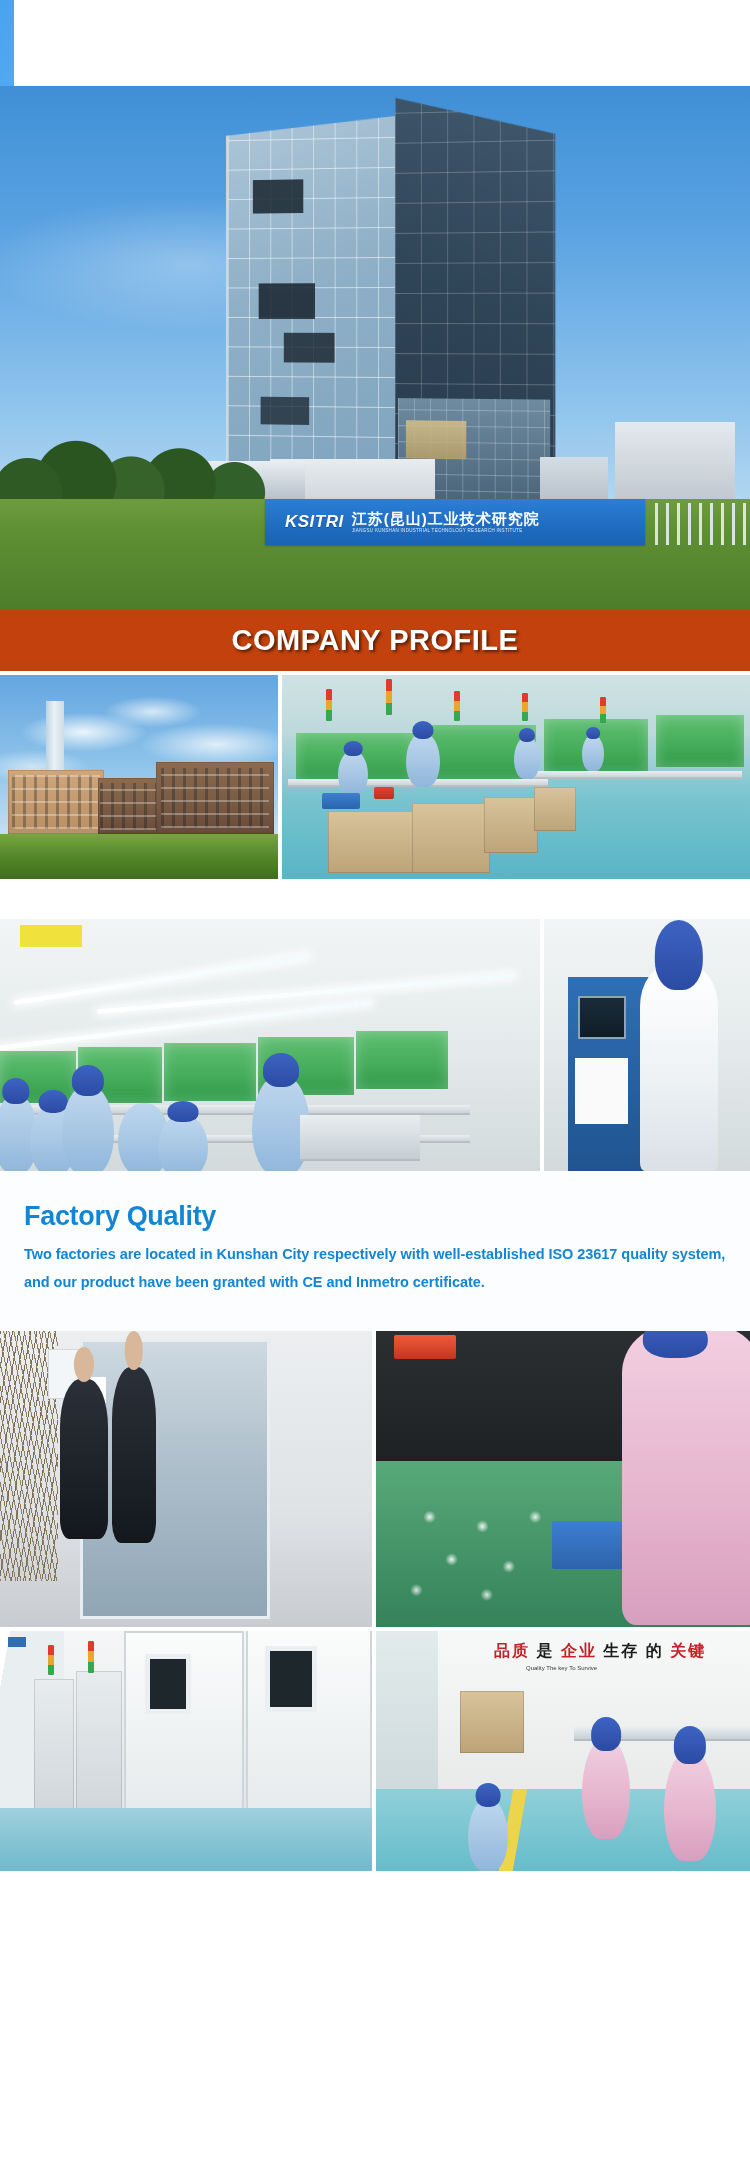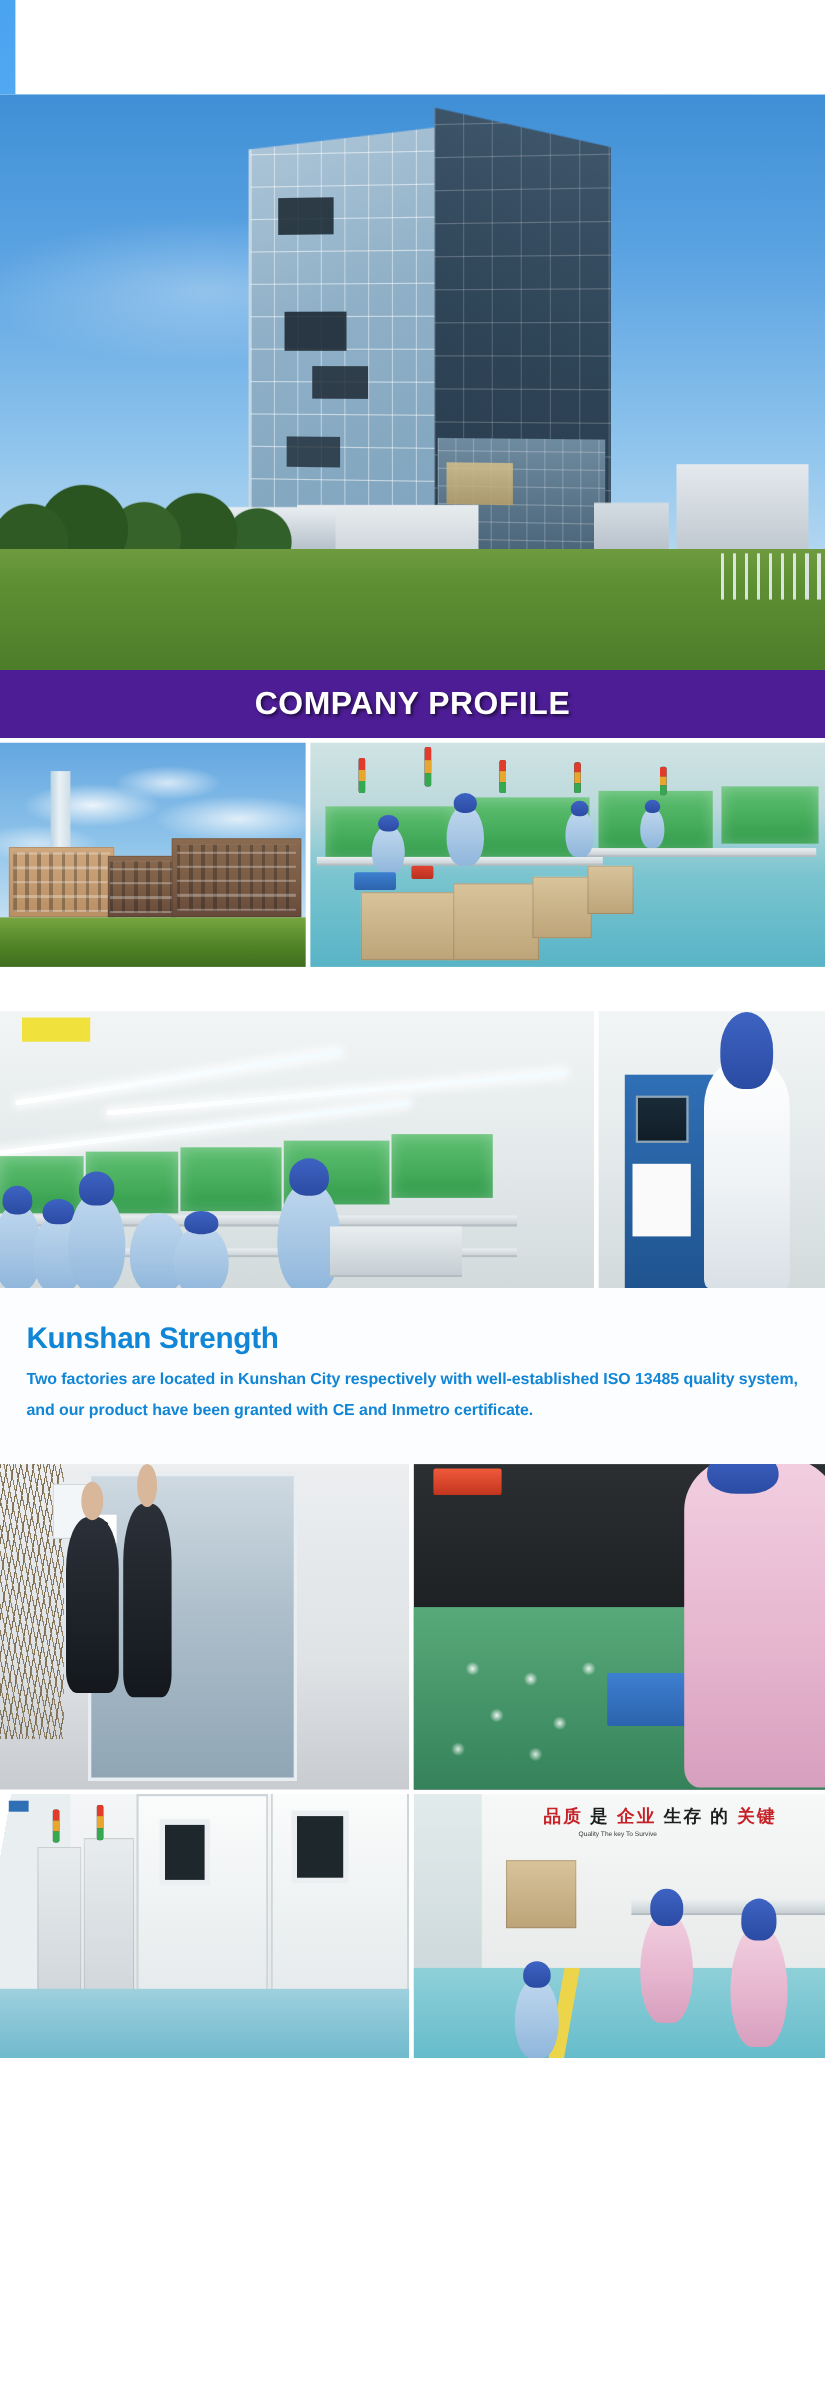--- a/index.html
+++ b/index.html
@@ -120,21 +120,21 @@
     opacity:.85; margin-top:2px;
   }
   .hero-fence{
     position:absolute; right:0; bottom:64px; width:95px; height:42px;
     background:repeating-linear-gradient(90deg,#e7eef4 0 3px, transparent 3px 11px);
     opacity:.9;
   }
 
   
   .band {
-    width:750px; height:62px; background:#4c1d95;
+    width:750px; height:62px; background:#c2410c;
     display:flex; align-items:center; justify-content:center;
   }
   .band-title {
     color:#ffffff; font-size:29px; font-weight:bold; letter-spacing:.5px;
     text-shadow:2px 2px 3px rgba(0,0,0,.55);
   }
 
   
   .strip { display:flex; width:750px; }
   .ph { position:relative; overflow:hidden; }
@@ -269,20 +269,27 @@
   </div>
 
   <div class="hero-lowbldg"></div>
   <div class="hero-lowbldg3"></div>
   <div class="hero-lowbldg2"></div>
   <div class="hero-entrance"></div>
   <div class="hero-treeline"></div>
   <div class="hero-ground"></div>
   <div class="hero-fence"></div>
 
+  <div class="hero-sign">
+    <span class="sign-en">KSITRI</span>
+    <span class="sign-cn">
+      <span>江苏(昆山)工业技术研究院</span>
+      <span class="sign-sub">JIANGSU KUNSHAN INDUSTRIAL TECHNOLOGY RESEARCH INSTITUTE</span>
+    </span>
+  </div>
 </div>
 
 <div class="band">
   <div class="band-title">COMPANY PROFILE</div>
 </div>
 
 <div class="gap-w sm"></div>
 
 <div class="strip">
 
@@ -402,22 +409,22 @@
       <div class="scr"></div>
       <div class="tag"></div>
     </div>
     <div class="worker white" style="left:96px;top:46px;width:78px;height:206px;border-radius:38% 38% 6% 6%/20% 20% 4% 4%;">
       <span class="cap"></span>
     </div>
   </div>
 </div>
 
 <div class="textblock">
-  <h2 class="tb-h">Kunshan Strength</h2>
-  <p class="tb-p">Two factories are located in Kunshan City respectively with well-established ISO 13485 quality system, and our product have been granted with CE and Inmetro certificate.</p>
+  <h2 class="tb-h">Factory Quality</h2>
+  <p class="tb-p">Two factories are located in Kunshan City respectively with well-established ISO 23617 quality system, and our product have been granted with CE and Inmetro certificate.</p>
 </div>
 
 <div class="strip">
 
   <div class="ph" style="width:372px;height:296px;">
     <div class="euro-wall"></div>
     <div class="bush" style="left:0;top:0;width:58px;height:250px;"></div>
     <div class="euro-door" style="left:80px;top:8px;width:190px;height:280px;"></div>
     <div class="panelbox" style="left:48px;top:18px;width:36px;height:50px;background:#f3f6f8;"></div>
     <div class="euro-num" style="left:84px;top:46px;width:22px;height:26px;font-size:15px;">6</div>

